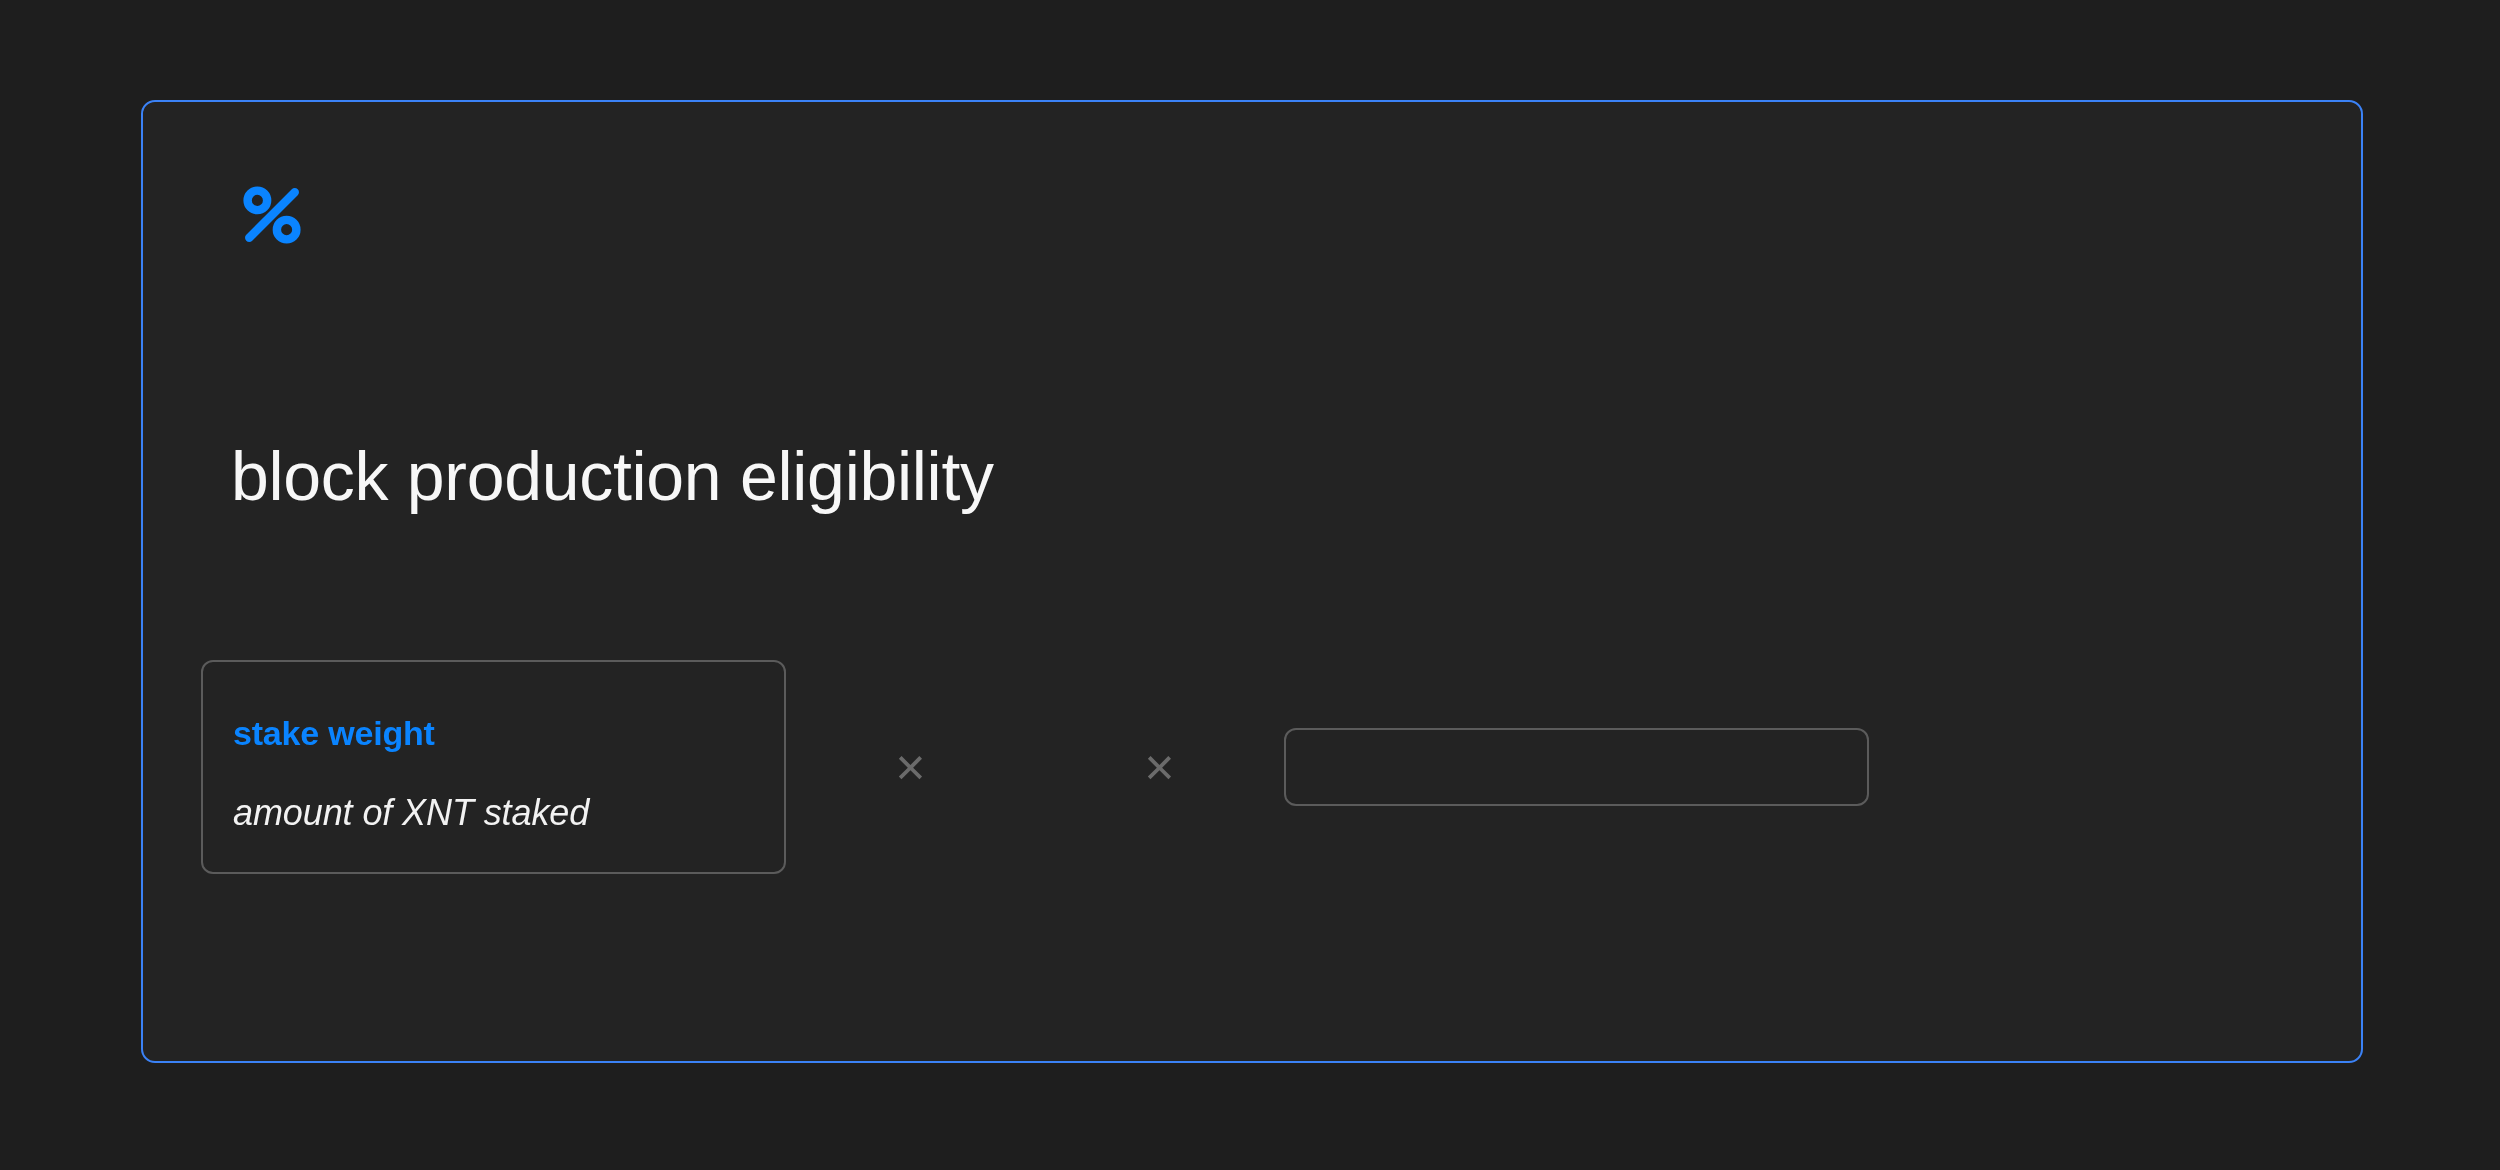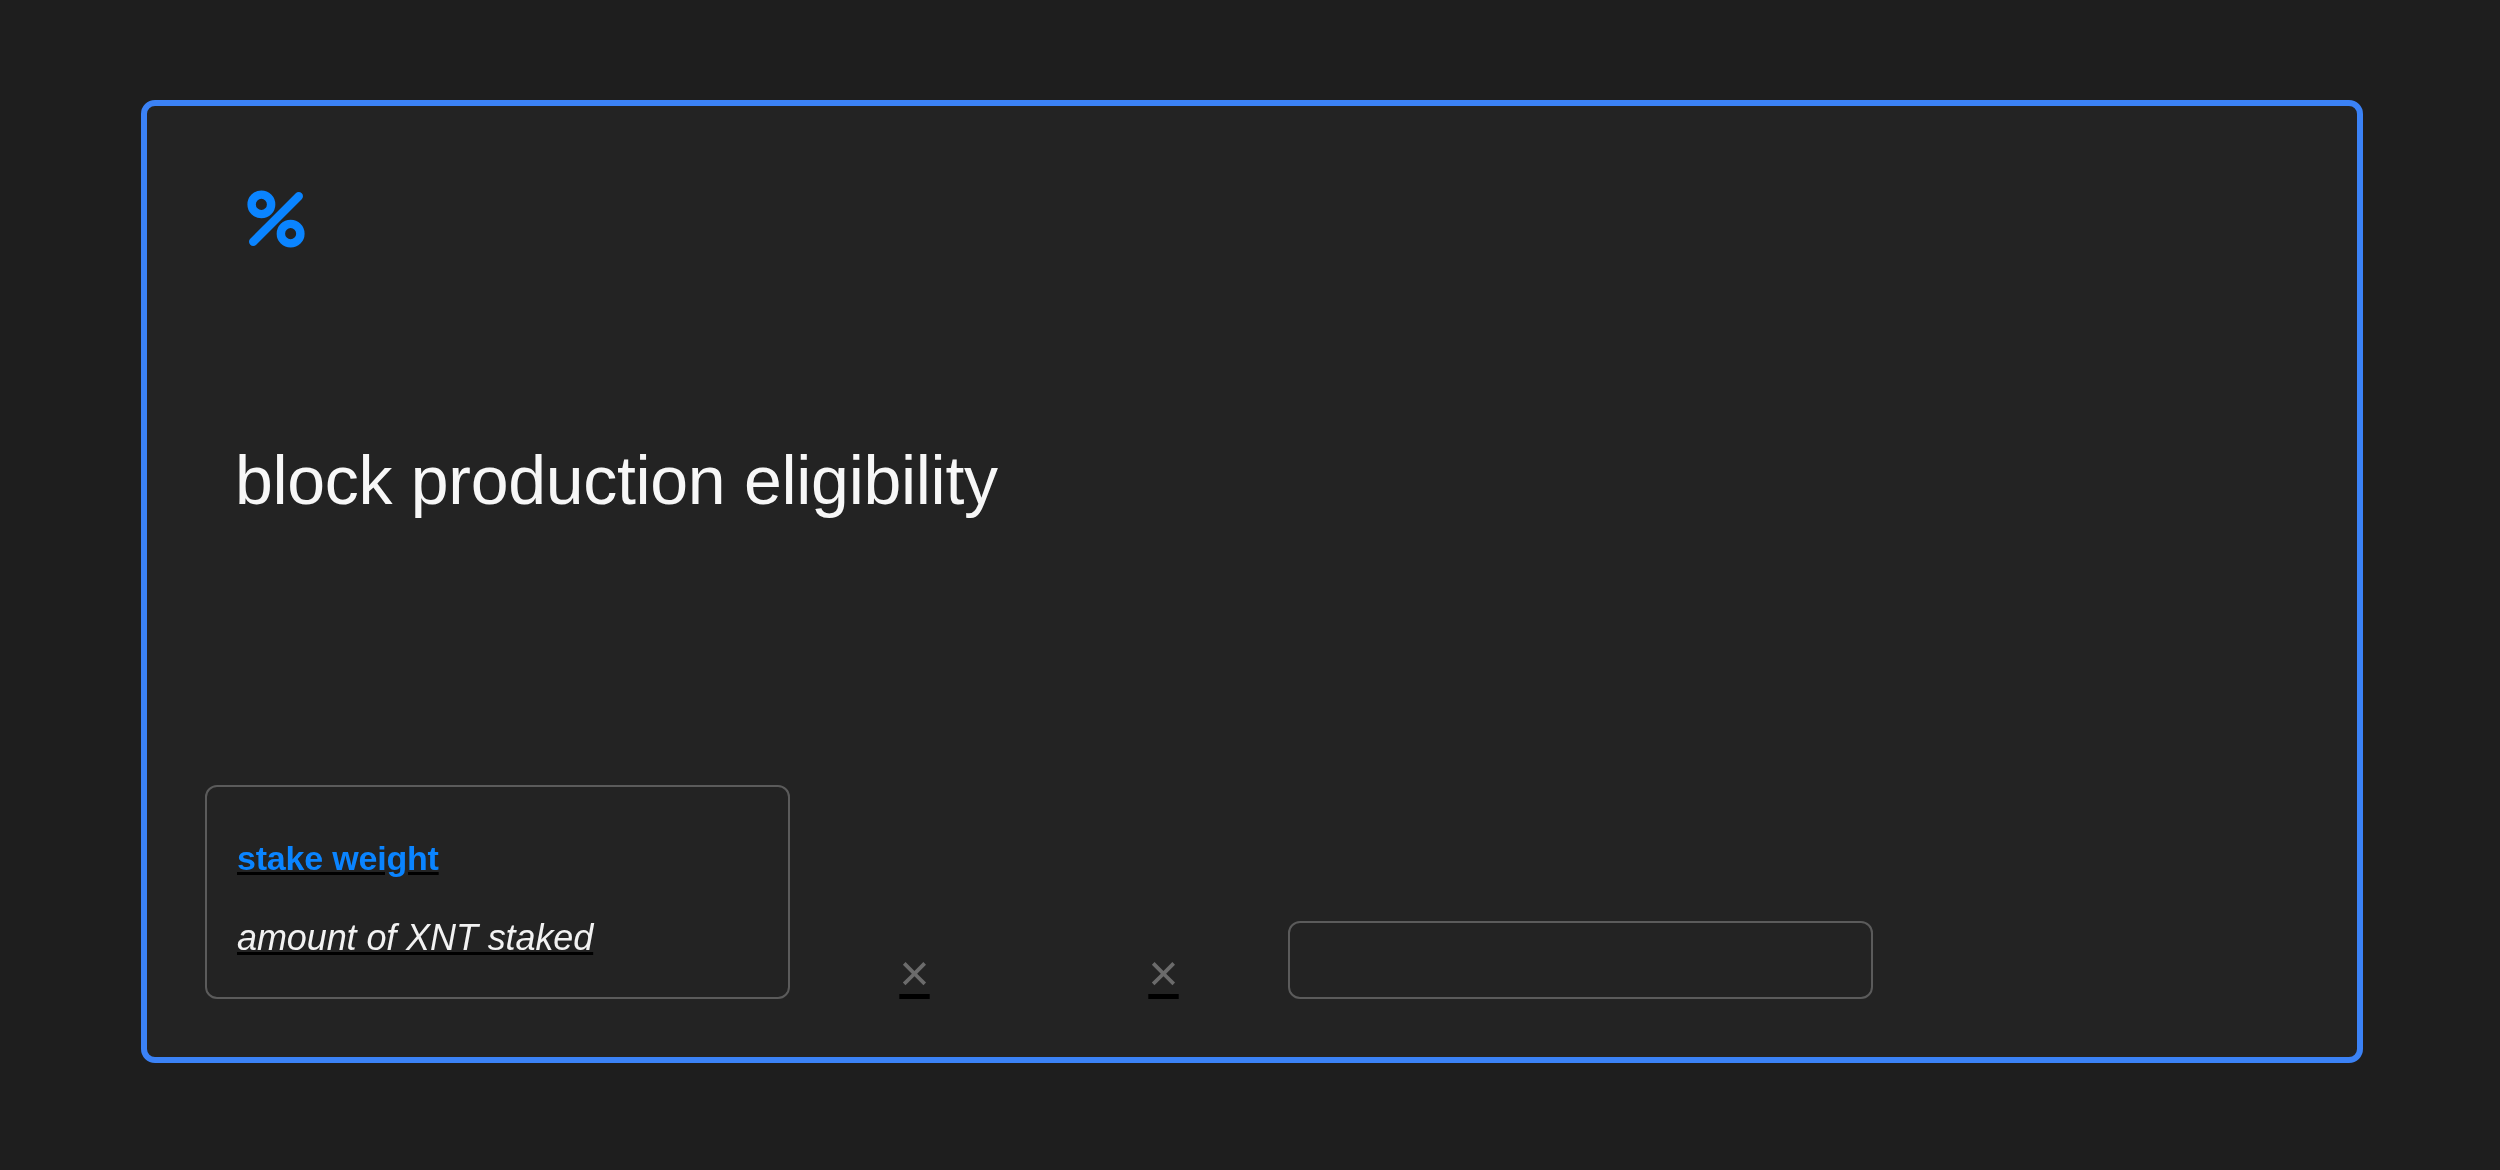--- a/index.html
+++ b/index.html
@@ -20,21 +20,21 @@
   }
 
   
   .panel {
     position: absolute;
     left: 141px;
     top: 100px;
     width: 2222px;
     height: 963px;
     background: #232323;
-    border: 6px solid #3b82f6;
+    border: 2px solid #3b82f6;
     border-radius: 14px;
   }
 
   
   .icon-percent {
     position: absolute;
     left: 90px;
     top: 74px;
     width: 78px;
     height: 78px;
@@ -57,22 +57,21 @@
 
   
   .factor-row {
     position: absolute;
     left: 58px;
     top: 437px;
     width: 1668px;
     height: 456px;
     display: flex;
     flex-direction: row;
-    align-items: flex-end;
-    text-decoration: underline;
+    align-items: center;
   }
 
   .factor-card {
     flex: 0 0 585px;
     width: 585px;
     background: #232323;
     border: 2px solid #5b5b5b;
     border-radius: 12px;
     padding: 44px 30px 30px 30px;
   }

